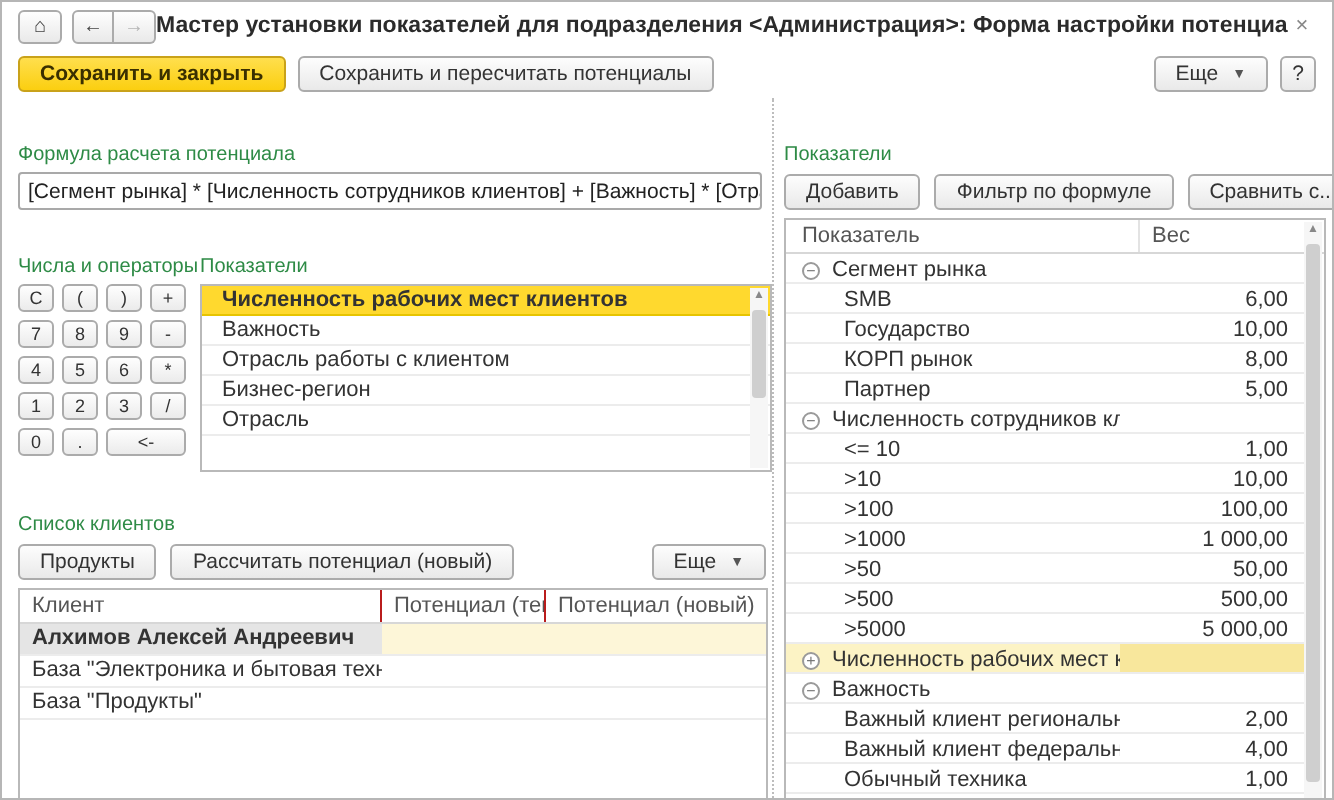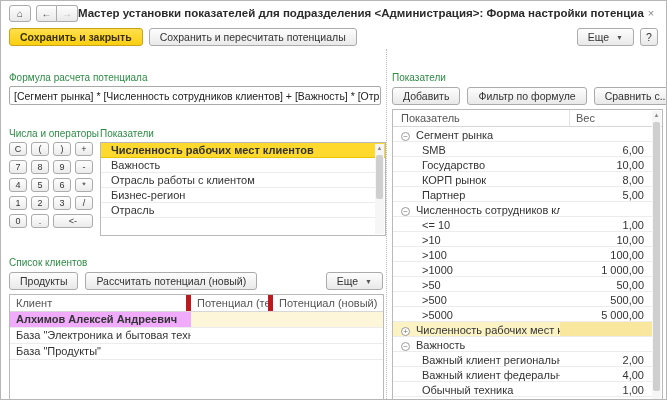--- a/index.html
+++ b/index.html
@@ -57,26 +57,26 @@
   .list-row { height:15px; line-height:15px; padding-left:10px; border-bottom:1px solid #ececec;
     white-space:nowrap; overflow:hidden; cursor:pointer; }
   .list-row.sel { background:#ffd92e; font-weight:bold; border-bottom-color:#e7c400; }
   .vscroll { position:absolute; top:1px; right:1px; bottom:1px; width:9px; background:#f6f6f6; }
   .vscroll .arr { height:9px; font-size:6px; color:#888; text-align:center; line-height:9px; }
   .vscroll .thumb { position:absolute; left:1px; right:1px; background:#cfcfcf; border-radius:2px; }
   .clients-btnrow { display:flex; align-items:center; gap:7px; margin:4px 0 4px 0; width:374px; }
   .grid { border:1px solid #b9b9b9; background:#fff; }
   .clients-grid { width:375px; height:163px; position:relative; overflow:hidden; }
   .gh-row { display:flex; height:17px; border-bottom:1px solid #d7d7d7; color:#555; }
-  .gh-cell { padding:2px 6px; border-right:5px solid #b91c1c; white-space:nowrap; overflow:hidden; }
+  .gh-cell { padding:2px 6px; border-right:1px solid #b91c1c; white-space:nowrap; overflow:hidden; }
   .c-col1 { width:181px; } .c-col2 { width:82px; } .c-col3 { flex:1; border-right:none; }
   .g-row { display:flex; height:16px; border-bottom:1px solid #ececec; cursor:pointer; }
   .g-cell { padding:1px 6px; white-space:nowrap; overflow:hidden; line-height:13px; }
   .g-row.sel { background:#fdf6d8; font-weight:bold; }
-  .g-row.sel .g-cell:first-child { background:#f0abfc; }
+  .g-row.sel .g-cell:first-child { background:#e5e5e5; }
   .rp-btnrow { display:flex; align-items:center; gap:7px; margin:4px 0 4px 0; }
   .weights-grid { width:271px; height:324px; position:relative; overflow:hidden; }
   .w-body { position:absolute; top:17px; left:0; right:10px; bottom:0; }
   .w-row { display:flex; height:15px; border-bottom:1px solid #ececec; cursor:pointer; align-items:flex-end; }
   .w-label { flex:1; white-space:nowrap; overflow:hidden; padding-right:4px; }
   .w-val { width:92px; text-align:right; padding-right:8px; white-space:nowrap; }
   .w-row.item .w-label { padding-left:29px; }
   .w-row.group .w-label { padding-left:0; }
   .tree-ico {
     display:inline-block; width:9px; height:9px; border:1px solid #9a9a9a; border-radius:50%;

